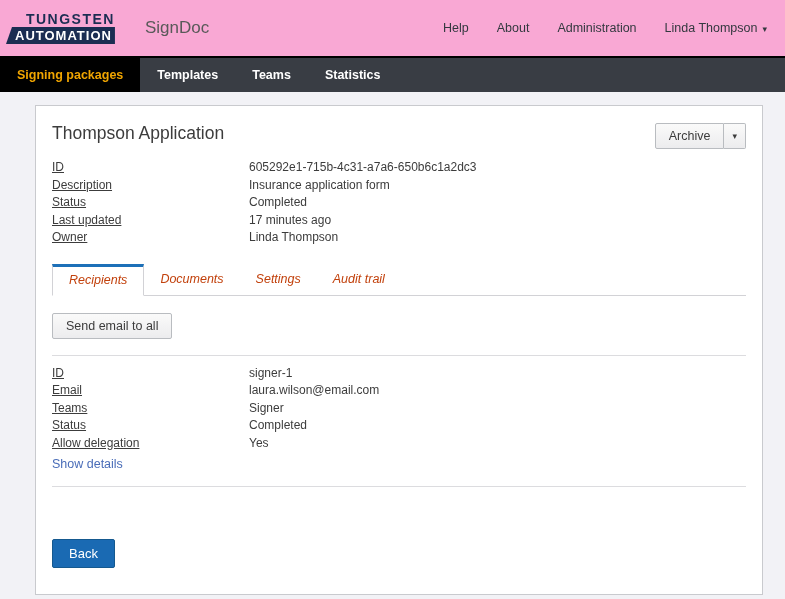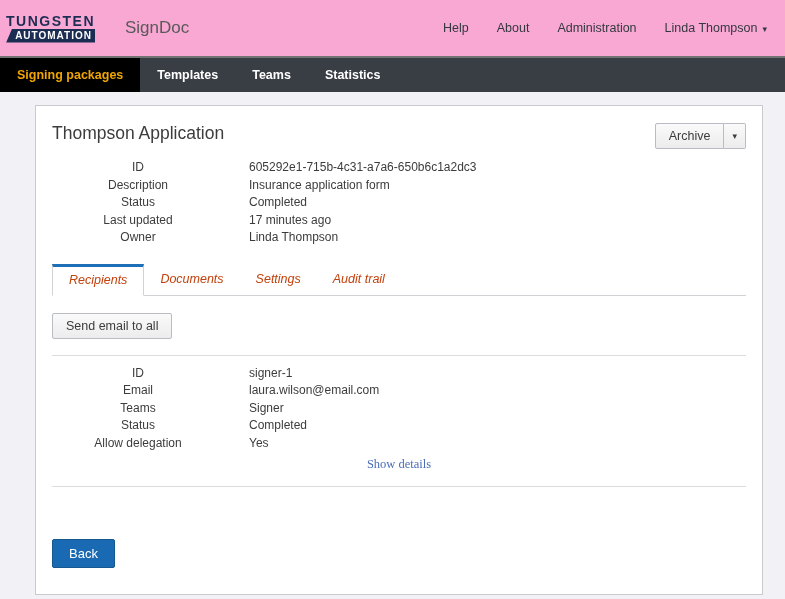--- a/index.html
+++ b/index.html
@@ -22,40 +22,40 @@
   .logo-line1 {
     color: #1b2d52;
     font-weight: bold;
     font-size: 14px;
     letter-spacing: 1.5px;
   }
   .logo-line2 {
     margin-top: 1px;
     background: #1b2d52;
     color: #ffffff;
-    font-size: 10px;
+    font-size: 13px;
     font-weight: bold;
     letter-spacing: 1px;
     padding: 2px 3px 2px 9px;
     clip-path: polygon(6px 0, 100% 0, 100% 100%, 0 100%);
   }
   .app-name {
     margin-left: 30px;
     font-size: 17px;
     color: #595959;
   }
   .topbar-spacer { flex: 1; }
   .top-menu { display: flex; align-items: center; gap: 28px; font-size: 12.5px; color: #33383f; }
   .top-menu-item { cursor: pointer; white-space: nowrap; }
   .caret-down { font-size: 9px; margin-left: 5px; color: #33383f; }
 
   
   .navbar {
     background: #393d44;
-    border-top: 2px solid #737373;
+    border-top: 2px solid #000000;
     height: 36px;
     display: flex;
     align-items: stretch;
   }
   .nav-item {
     color: #ffffff;
     font-size: 12.5px;
     font-weight: bold;
     line-height: 34px;
     padding: 0 17px;
@@ -97,21 +97,21 @@
     border-left: none;
     border-radius: 0 2px 2px 0;
     padding: 5px 8px;
     font-size: 9px;
     line-height: 14px;
   }
 
   
   .details { margin-top: 10px; font-size: 12px; }
   .detail-row { display: grid; grid-template-columns: 172px 1fr; column-gap: 25px; line-height: 17.5px; }
-  .detail-label { text-align: center; color: #3c3c3c; }
+  .detail-label { text-align: left; color: #3c3c3c; text-decoration: underline; }
   .detail-value { color: #3c3c3c; }
 
   
   .tabs { margin-top: 17px; display: flex; border-bottom: 1px solid #d2d2d6; }
   .tab {
     font-size: 12.5px;
     color: #c2410c;
     padding: 8px 16px;
     cursor: pointer;
     white-space: nowrap;
@@ -128,21 +128,21 @@
 
   .section-gap { margin-top: 17px; }
   .divider { border: none; border-top: 1px solid #dcdcdf; margin: 0; }
   .mt14 { margin-top: 14px; }
   .mt16 { margin-top: 16px; }
 
   
   .recipient-head { display: flex; justify-content: space-between; align-items: flex-start; margin-top: 15px; }
   .recipient-name { font-size: 15px; font-weight: normal; color: #3c3c3c; }
   .recipient-details { margin-top: 9px; }
-  .show-details-row { text-align: center; margin-top: 2px; font-family: Liberation Serif, serif; }
+  .show-details-row { text-align: left; margin-top: 2px; }
   .link {
     color: #4a6db8;
     font-size: 12.5px;
     text-decoration: none;
     cursor: pointer;
   }
 
   
   .footer-row { margin-top: 52px; }
   .btn-primary {

